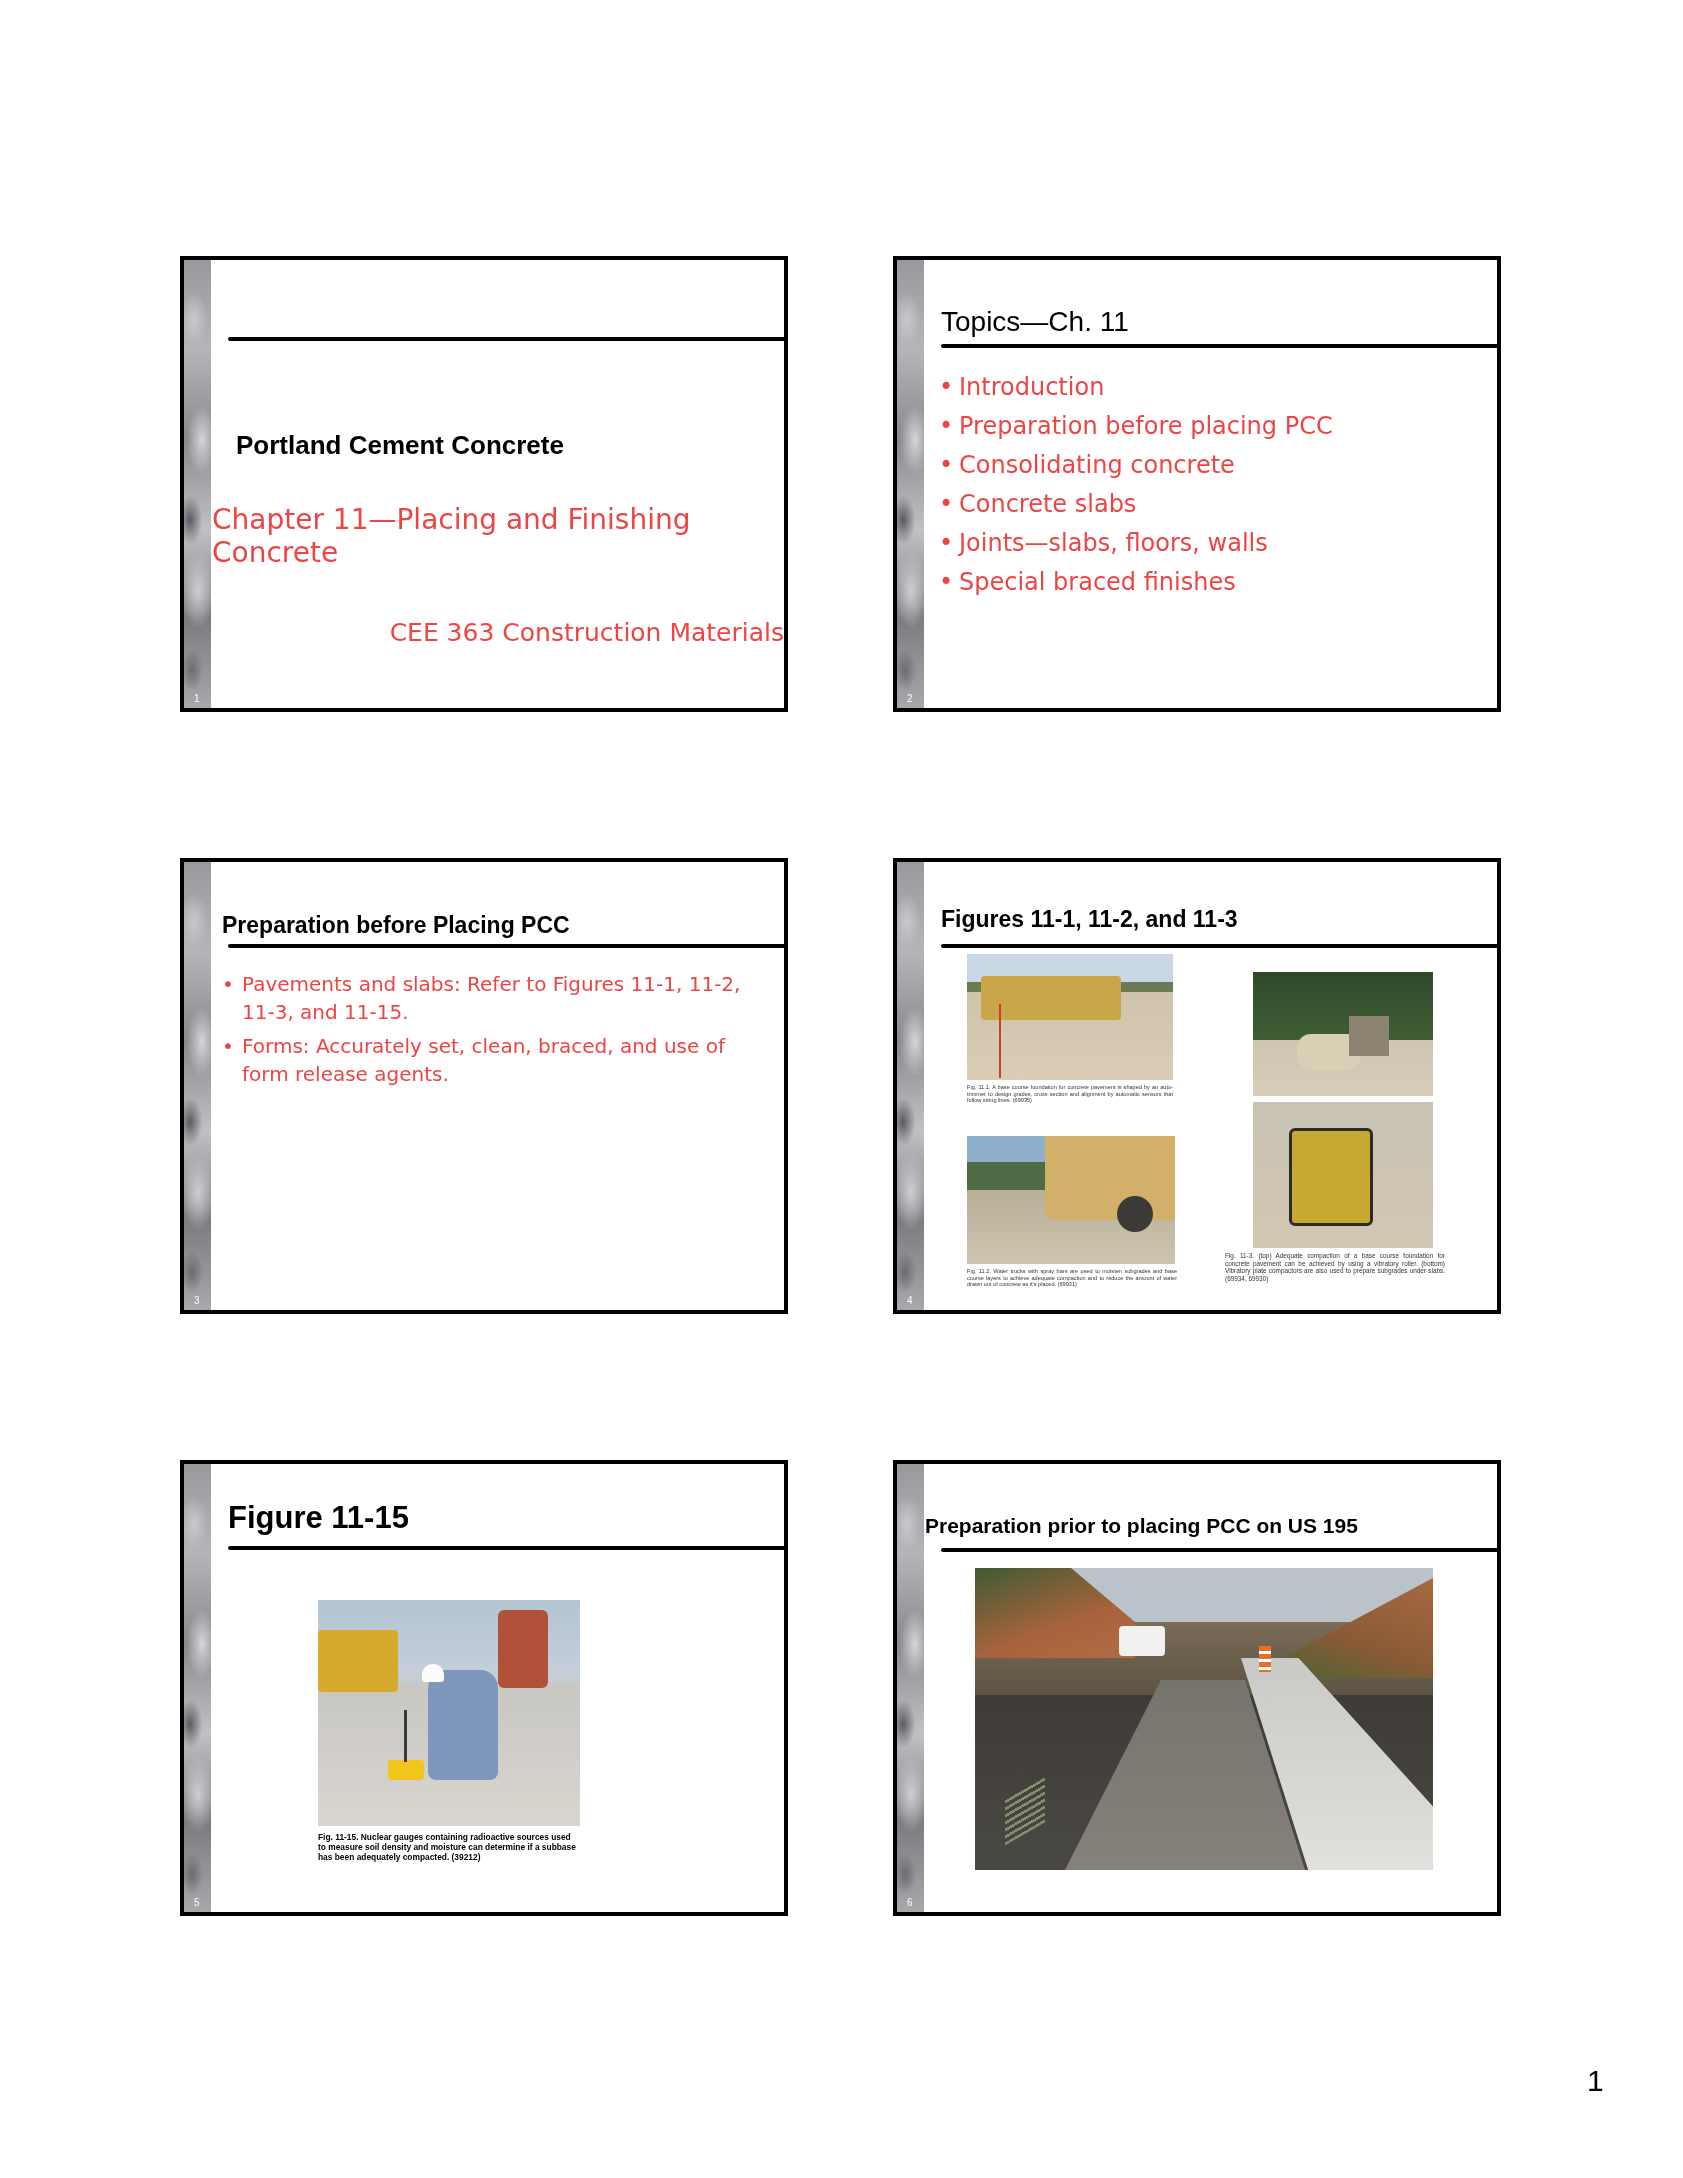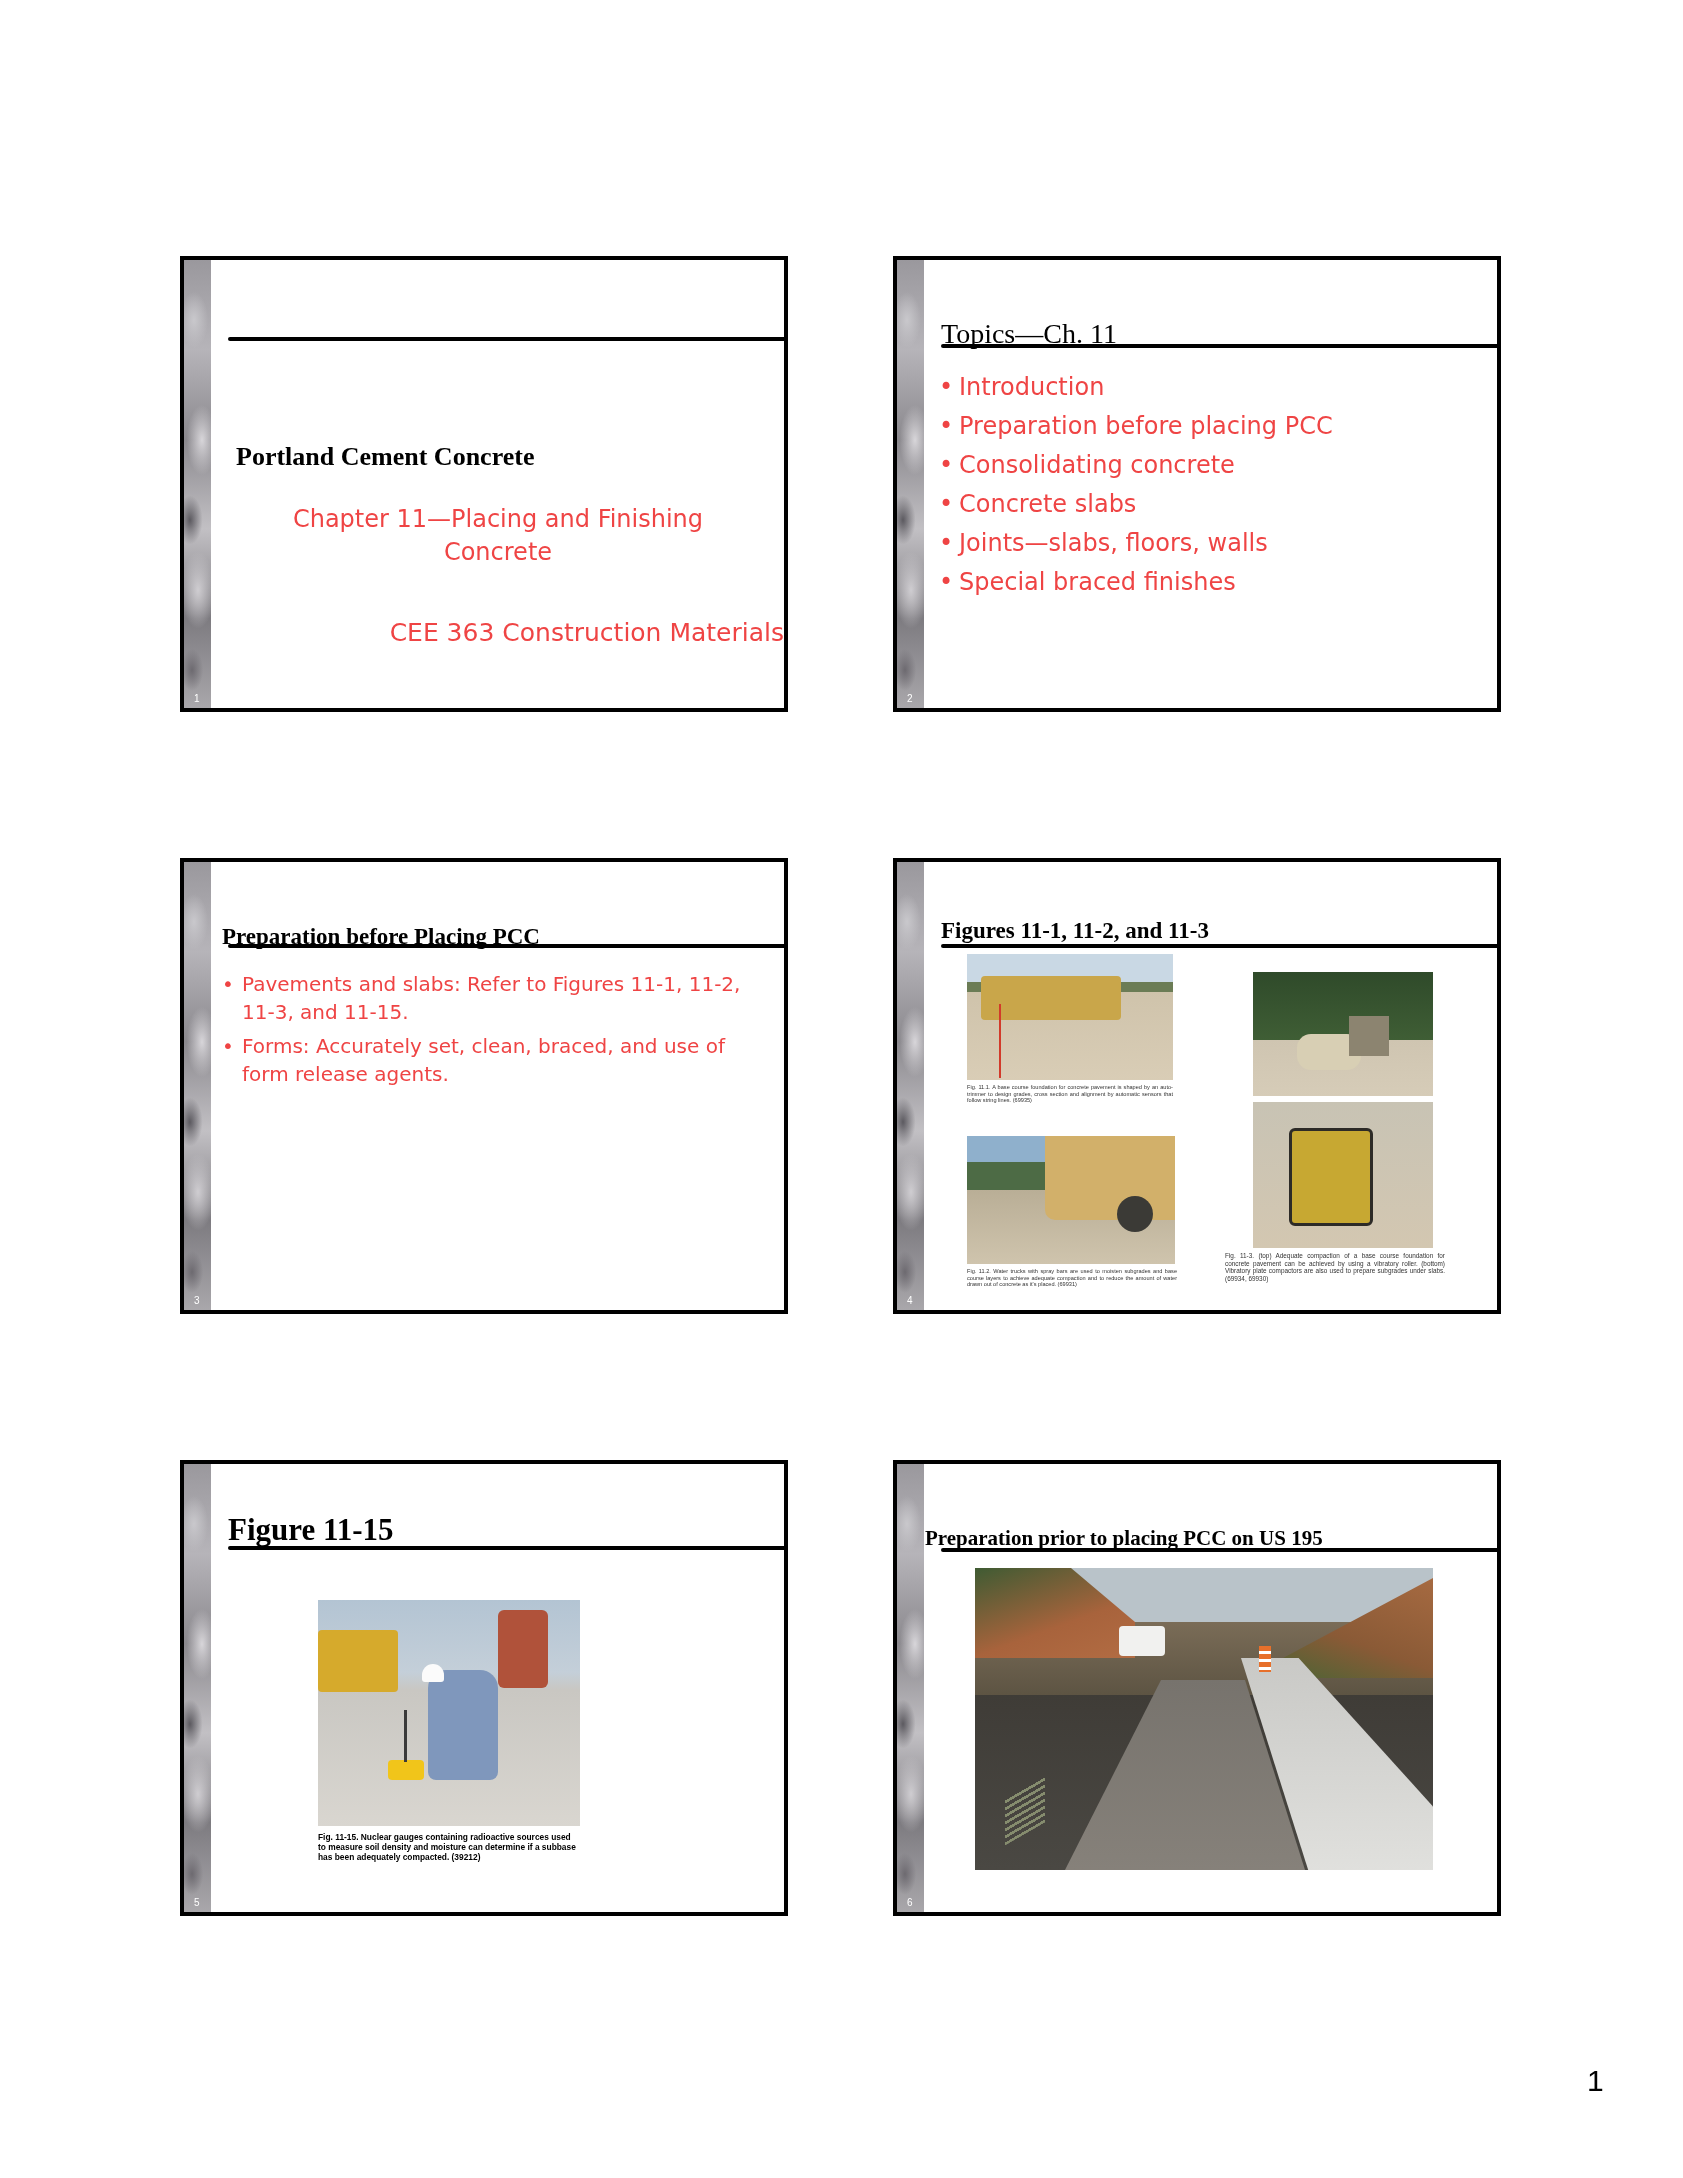--- a/index.html
+++ b/index.html
@@ -20,43 +20,42 @@
   }
   .slide-num {
     position: absolute; left: 10px; bottom: 4px; font-size: 10px; color: #fff;
     font-family: "Liberation Sans", sans-serif;
   }
   .title-rule {
     position: absolute; left: 44px; right: 0; height: 4px; background: #000; border-radius: 2px 0 0 2px;
   }
   .slide-title {
     position: absolute; font-weight: bold; color: #000; white-space: nowrap;
-    font-family: Liberation Serif, serif;
-    margin-top: 12px;
+    font-family: Liberation Sans, sans-serif;
   }
   .body-text { font-family: "DejaVu Sans", sans-serif; color: #ef4444; }
   ul.bullets { list-style: none; margin: 0; padding: 0; position: absolute; }
   ul.bullets li { position: relative; padding-left: 22px; }
   ul.bullets li::before { content: "\2022"; position: absolute; left: 2px; top: 0; }
   .photo { position: absolute; overflow: hidden; }
   .caption {
     position: absolute; font-family: "Liberation Sans", sans-serif; color: #333;
     text-align: justify; line-height: 1.2;
   }
   .page-number { position: absolute; left: 1587px; top: 2064px; font-size: 30px; color: #000; font-family: "Liberation Sans", sans-serif; }
 </style>
 </head>
 <body>
 
 <div class="slide" style="left:180px; top:256px;">
   <div class="stone"></div>
   <div class="slide-num">1</div>
   <div class="title-rule" style="top:77px;"></div>
   <div class="slide-title" style="left:52px; top:170px; font-size:26px;">Portland Cement Concrete</div>
-  <div class="body-text" style="position:absolute; left:28px; right:0; top:243px; text-align:center; font-size:24px; line-height:33px;">
+  <div class="body-text" style="position:absolute; left:28px; right:0; top:243px; text-align:left; font-size:28px; line-height:33px;">
     <div>Chapter 11—Placing and Finishing</div>
     <div>Concrete</div>
   </div>
   <div class="body-text" style="position:absolute; left:40px; right:0; top:358px; text-align:right; font-size:25px;">CEE 363 Construction Materials</div>
 </div>
 
 <div class="slide" style="left:893px; top:256px;">
   <div class="stone"></div>
   <div class="slide-num">2</div>
   <div class="slide-title" style="left:44px; top:46px; font-size:28px; font-weight:normal;">Topics—Ch. 11</div>

